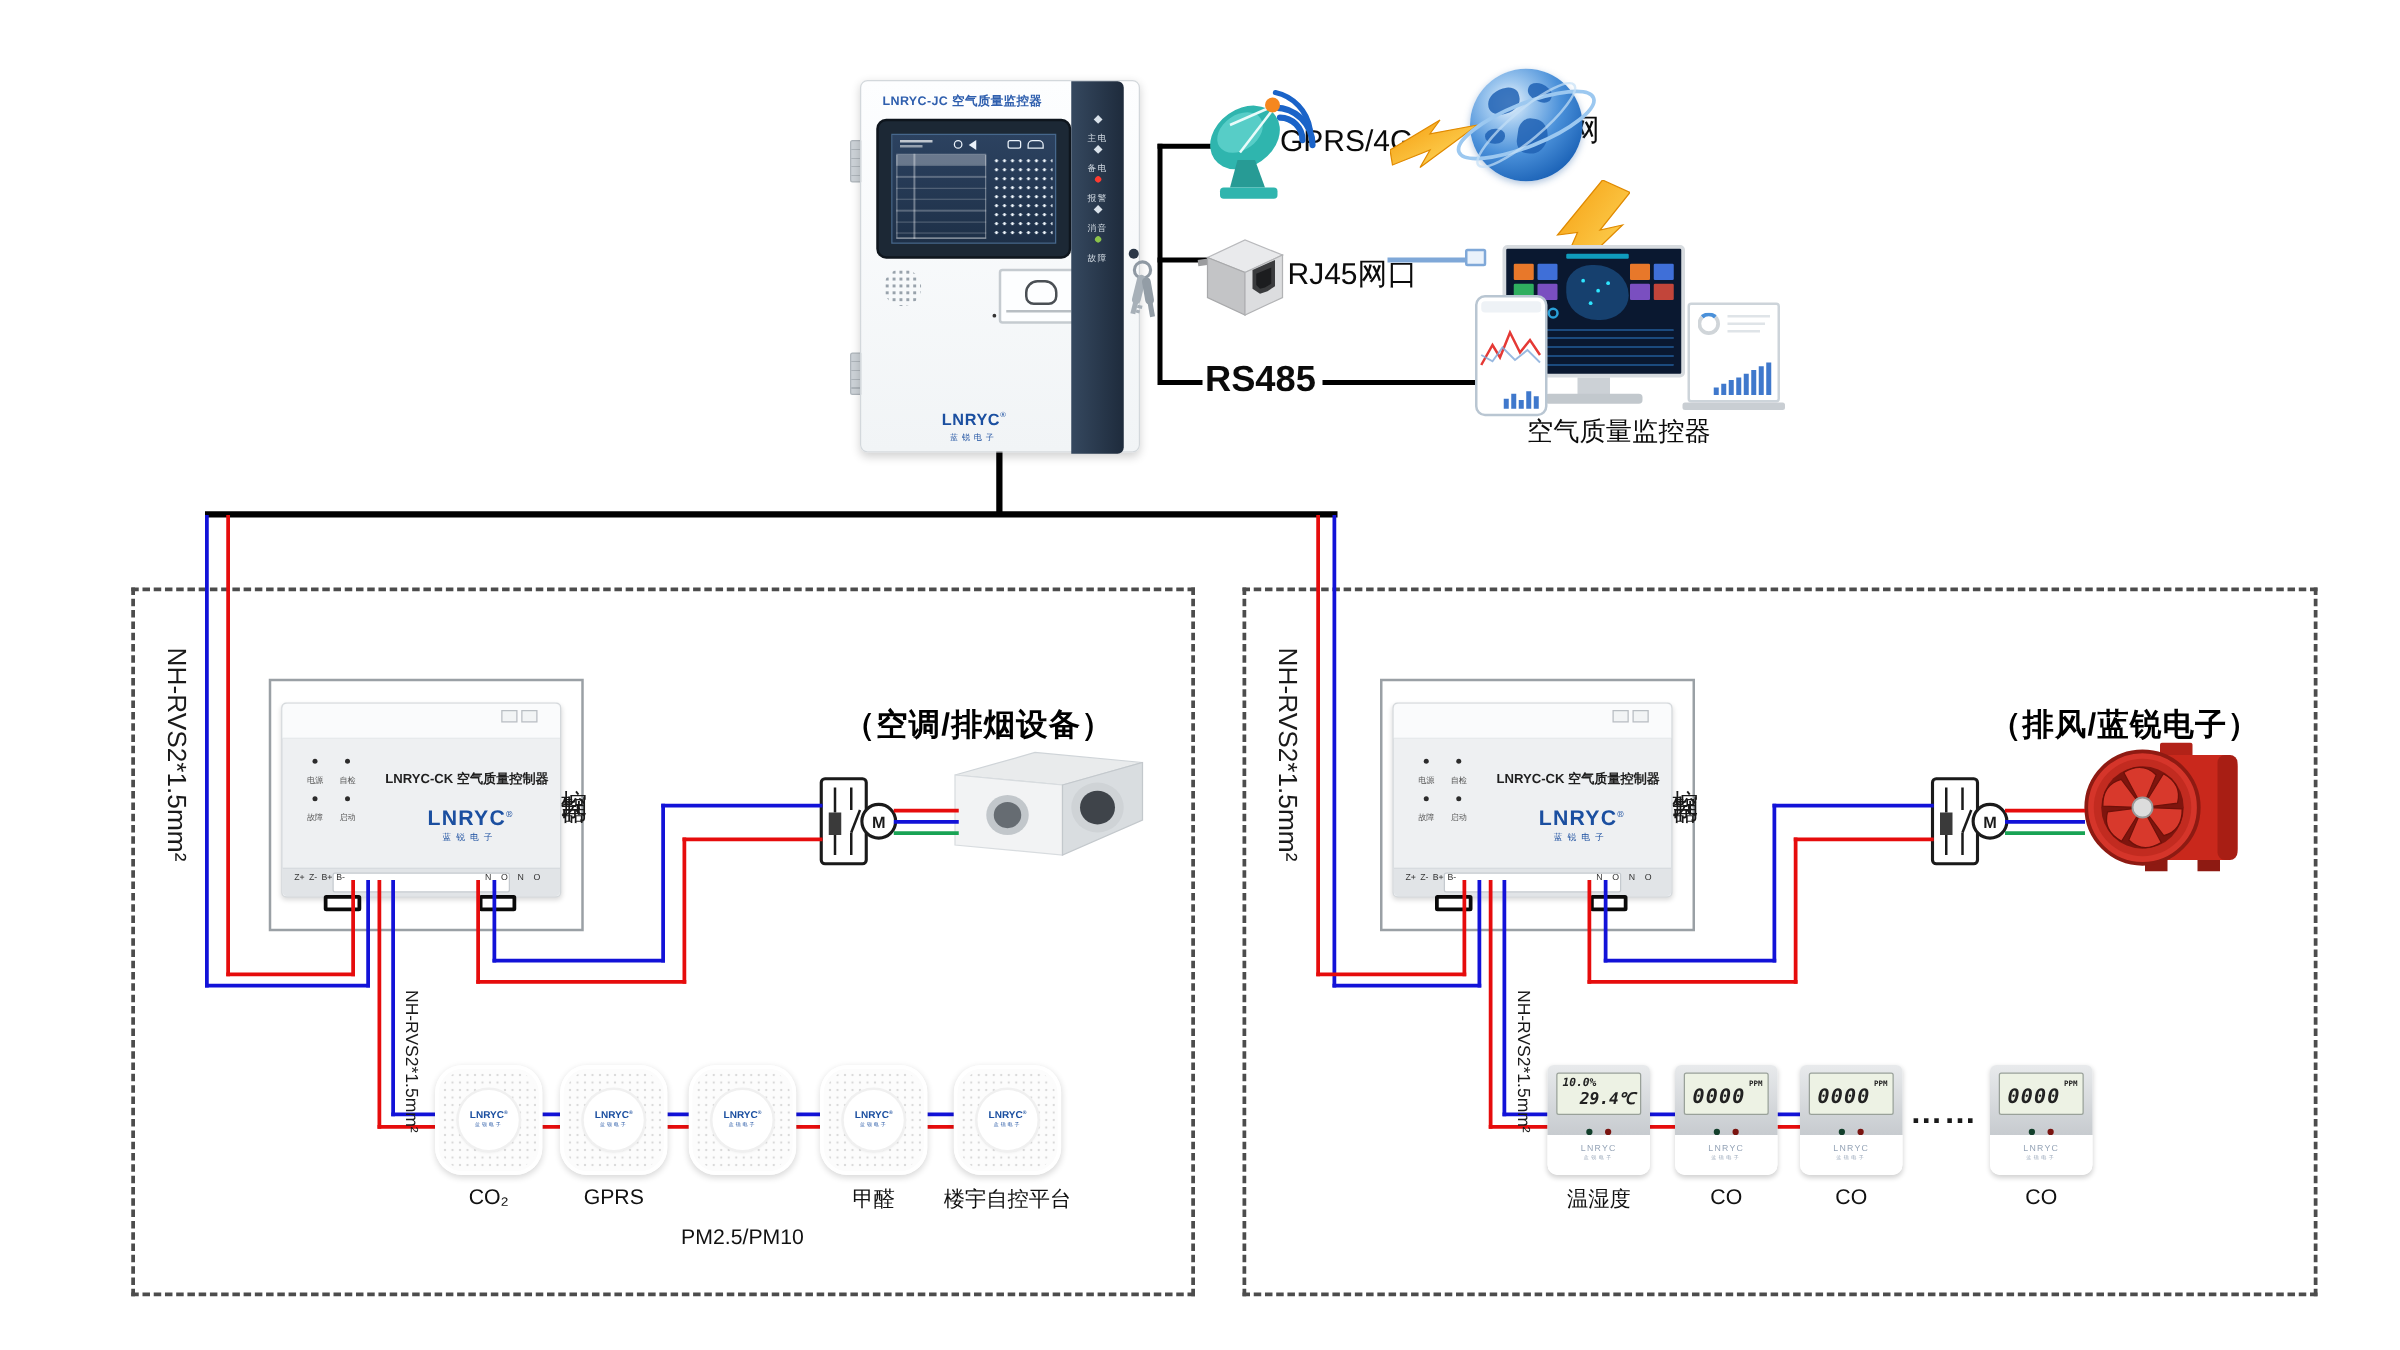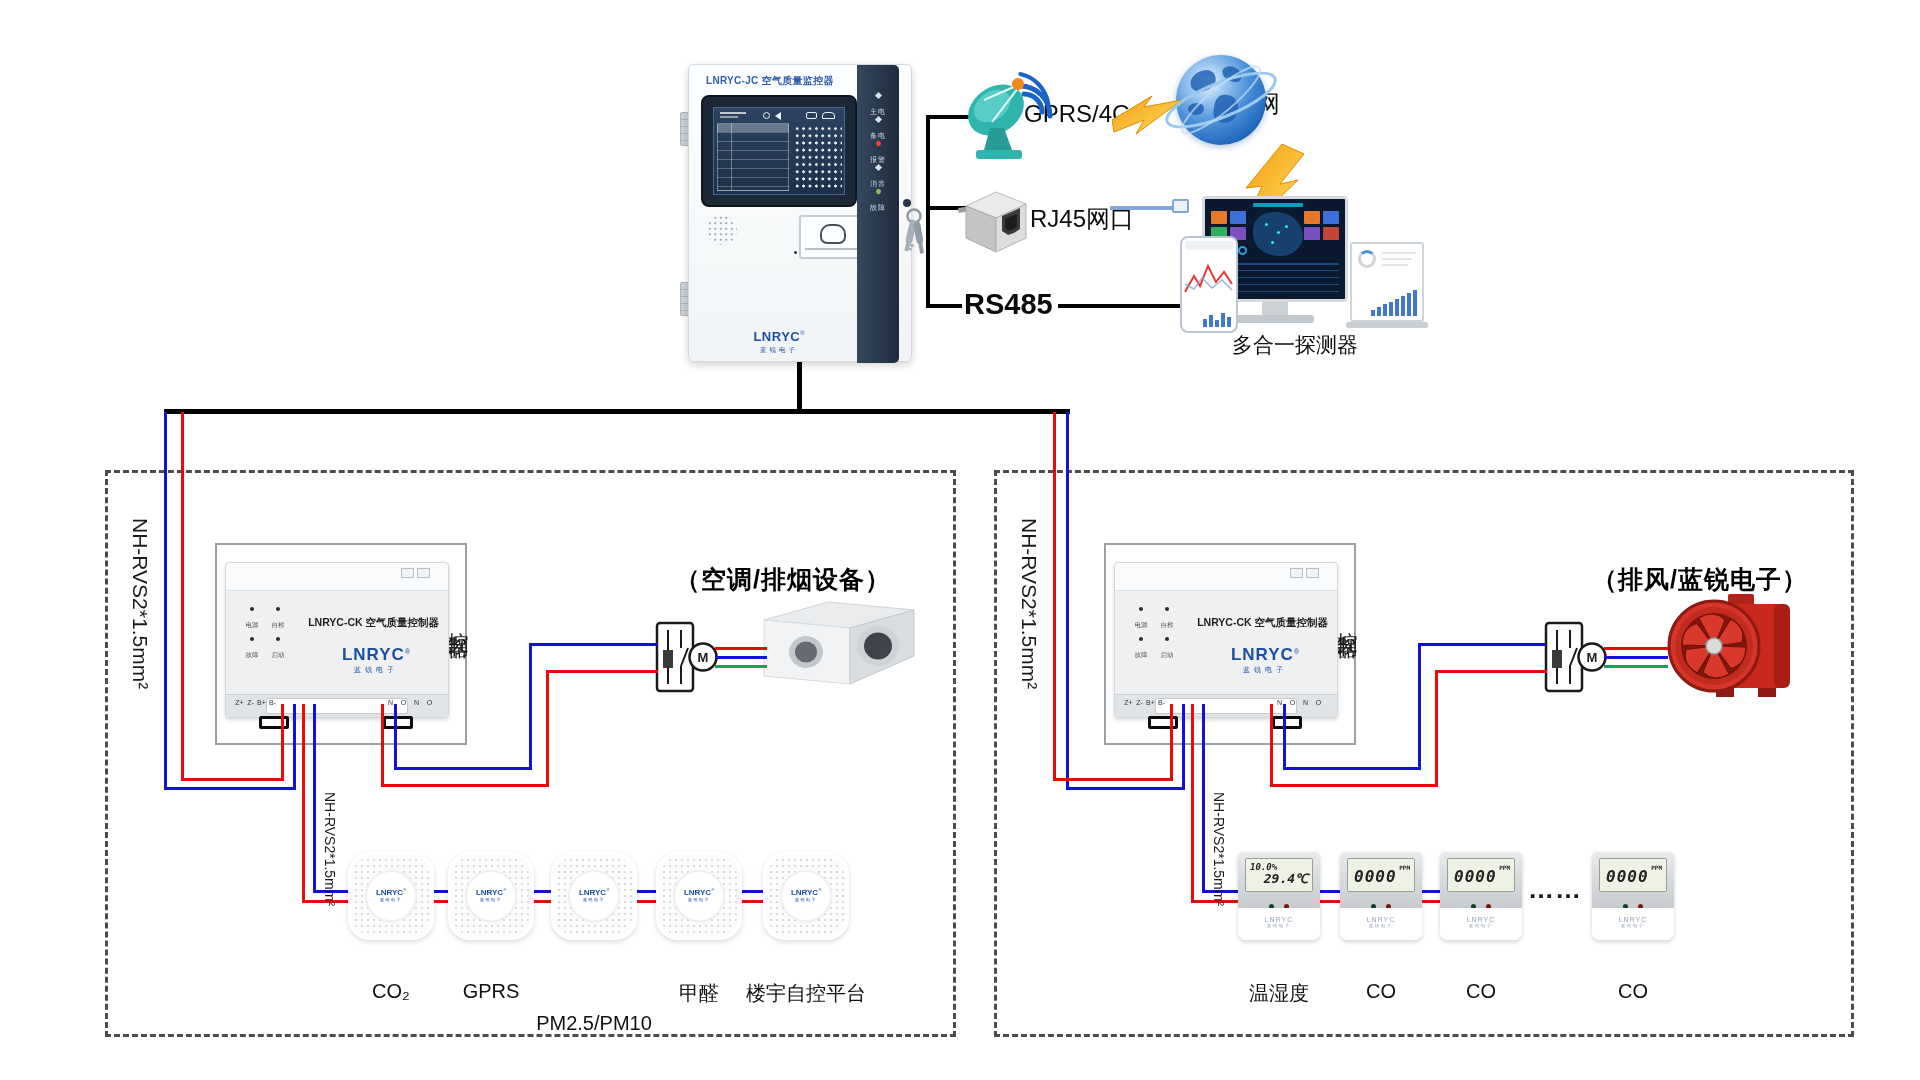--- a/index.html
+++ b/index.html
@@ -112,21 +112,21 @@
   .sB-lcd .unit { position:absolute; right:4px; top:5px; font-size:6px; font-weight:bold; }
   .sB-lcd .hum { position:absolute; left:4px; top:3px; font-size:9px; font-weight:bold; font-style:italic; }
   .sB-lcd .tmp { position:absolute; right:4px; bottom:4px; font-size:13px; font-weight:bold; font-style:italic; }
   .sB-leds { position:absolute; left:0; right:0; top:43px; text-align:center; }
   .sB-leds i { display:inline-block; width:5px; height:5px; border-radius:50%; margin:0 5px; }
   .sB-leds .g { background:#123f2b; } .sB-leds .r { background:#7a1410; }
   .sB-bottom { position:absolute; left:0; right:0; bottom:0; height:32px; background:#fff; border-radius:0 0 8px 8px; text-align:center; color:#94a3b6; }
   .sB-bottom .lg { font-size:7px; letter-spacing:1px; margin-top:8px; }
   .sB-bottom .sub { font-size:4px; letter-spacing:2px; }
 
-  .sensor-label { position:absolute; width:140px; text-align:center; font-size:20px; color:#111; z-index:2;margin-top:32px; }
+  .sensor-label { position:absolute; width:140px; text-align:center; font-size:17px; color:#111; z-index:2; }
   .caption { position:absolute; font-size:25px; font-weight:600; color:#000; text-align:center; letter-spacing:1px; }
   .toplabel { position:absolute; color:#0b0b0b; }
 
   .svgabs { position:absolute; z-index:2; }
   .ellipsis { position:absolute; font-size:26px; font-weight:bold; color:#1a1a1a; letter-spacing:1px; }
 
   
   .monitor { position:absolute; left:1202px; top:196px; width:146px; height:106px; background:#0a1830;
     border:3px solid #d7dbdf; border-radius:4px; z-index:2; }
   .tile { position:absolute; border-radius:1px; }
@@ -309,21 +309,21 @@
         <i style="height:9px"></i>
         <i style="height:12px"></i>
         <i style="height:14px"></i>
         <i style="height:17px"></i>
         <i style="height:20px"></i>
         <i style="height:23px"></i>
         <i style="height:26px"></i>
     </div>
   </div>
   <div class="panel2-base"></div>
-  <div class="toplabel" style="left:1200px;top:331px;width:190px;text-align:center;font-size:21px">多合一探测器</div>
+  <div class="toplabel" style="left:1200px;top:331px;width:190px;text-align:center;font-size:21px">空气质量监控器</div>
 
   <div class="zone" style="left:105px;top:470px;width:851px;height:567px"></div>
   <div class="vtext" style="left:128px;top:518px;font-size:21px">NH-RVS2*1.5mm²</div>
 
   <div class="w wb wv front" style="left:164px;top:412px;height:378px"></div>
   <div class="w wr wv front" style="left:181px;top:412px;height:369px"></div>
   <div class="w wr wh front" style="left:181px;top:778px;width:103px"></div>
   <div class="w wb wh front" style="left:164px;top:787px;width:132px"></div>
   <div class="w wr wv front" style="left:281px;top:704px;height:77px"></div>
   <div class="w wb wv front" style="left:293px;top:704px;height:86px"></div>

